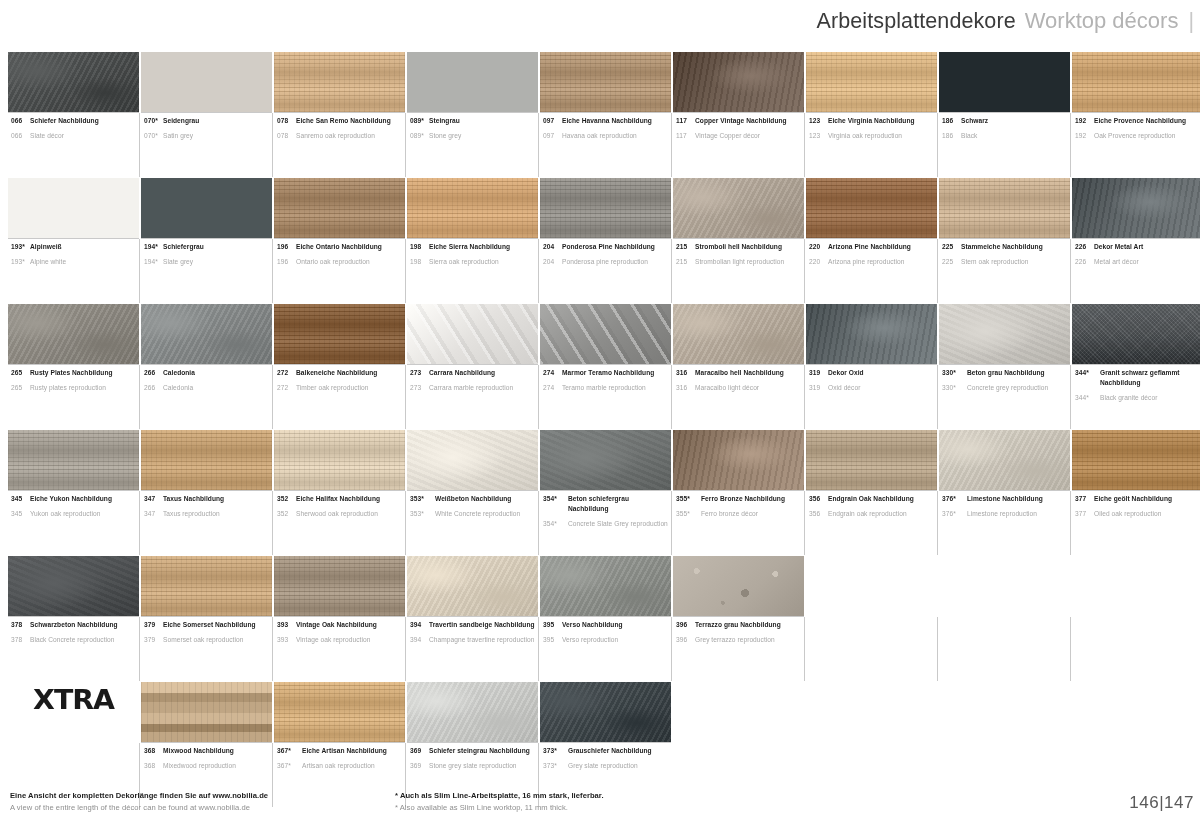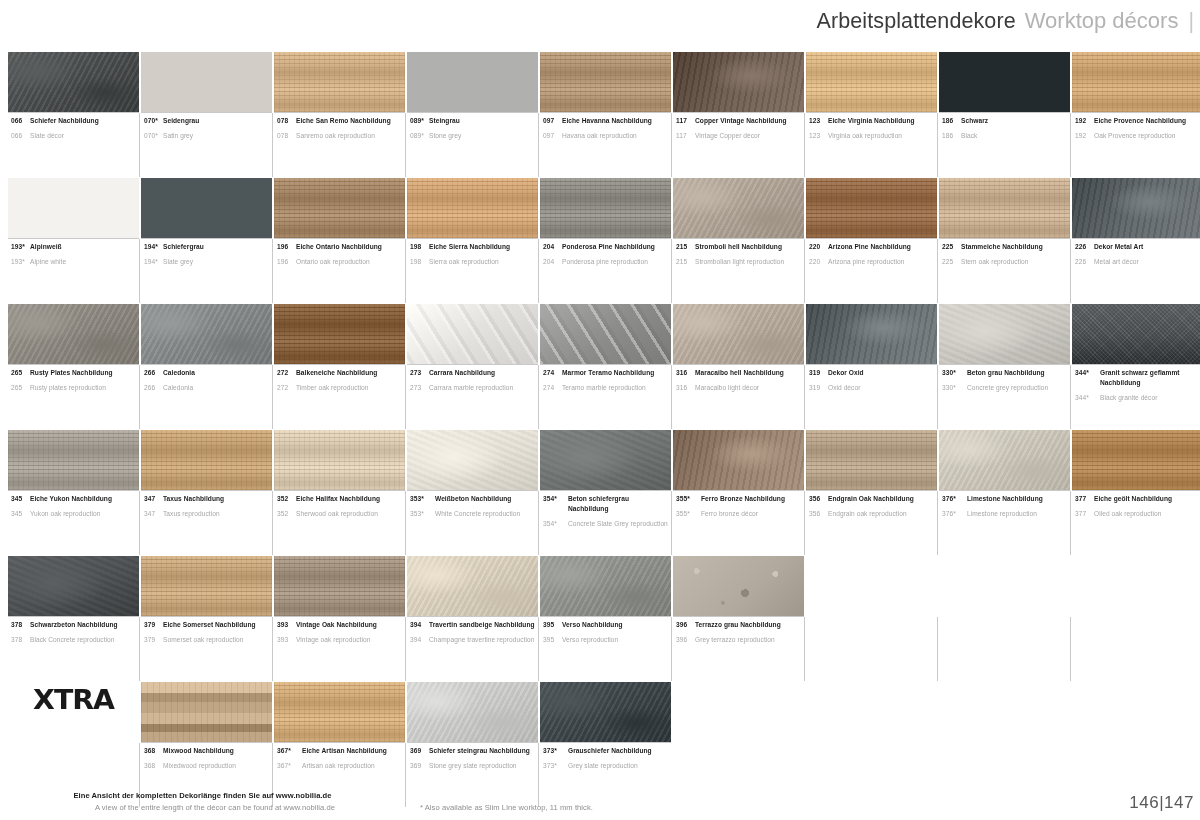--- a/index.html
+++ b/index.html
@@ -145,36 +145,35 @@
   
   .footer {
     position: absolute;
     left: 10px;
     bottom: 7px;
     right: 6px;
     display: flex;
     align-items: flex-end;
   }
   .foot-col { flex: 0 0 auto; }
-  .foot-col.a { width: 385px; text-align: center; }
+  .foot-col.a { width: 385px; }
   .foot-col.b { width: 500px; }
   .foot-de {
     font-size: 7.6px;
     font-weight: bold;
     color: #1c1c1c;
     line-height: 1.5;
     letter-spacing: .05px;
   }
   .foot-en {
     font-size: 7.6px;
     font-weight: normal;
     color: #8e8e8e;
     line-height: 1.5;
     letter-spacing: .05px;
-    margin-left: 25px;
   }
   .pageno {
     margin-left: auto;
     font-size: 17px;
     color: #5a5a5a;
     letter-spacing: .5px;
   }
 </style>
 </head>
 <body>
@@ -887,18 +886,19 @@
         </div>
       </div>
     </div>
 
   <div class="footer">
     <div class="foot-col a">
       <div class="foot-de">Eine Ansicht der kompletten Dekorlänge finden Sie auf www.nobilia.de</div>
       <div class="foot-en">A view of the entire length of the décor can be found at www.nobilia.de</div>
     </div>
     <div class="foot-col b">
+      <div class="foot-de">* Auch als Slim Line-Arbeitsplatte, 16 mm stark, lieferbar.</div>
       <div class="foot-en">* Also available as Slim Line worktop, 11 mm thick.</div>
     </div>
     <div class="pageno">146|147</div>
   </div>
 
 </div>
 
 </body></html>

